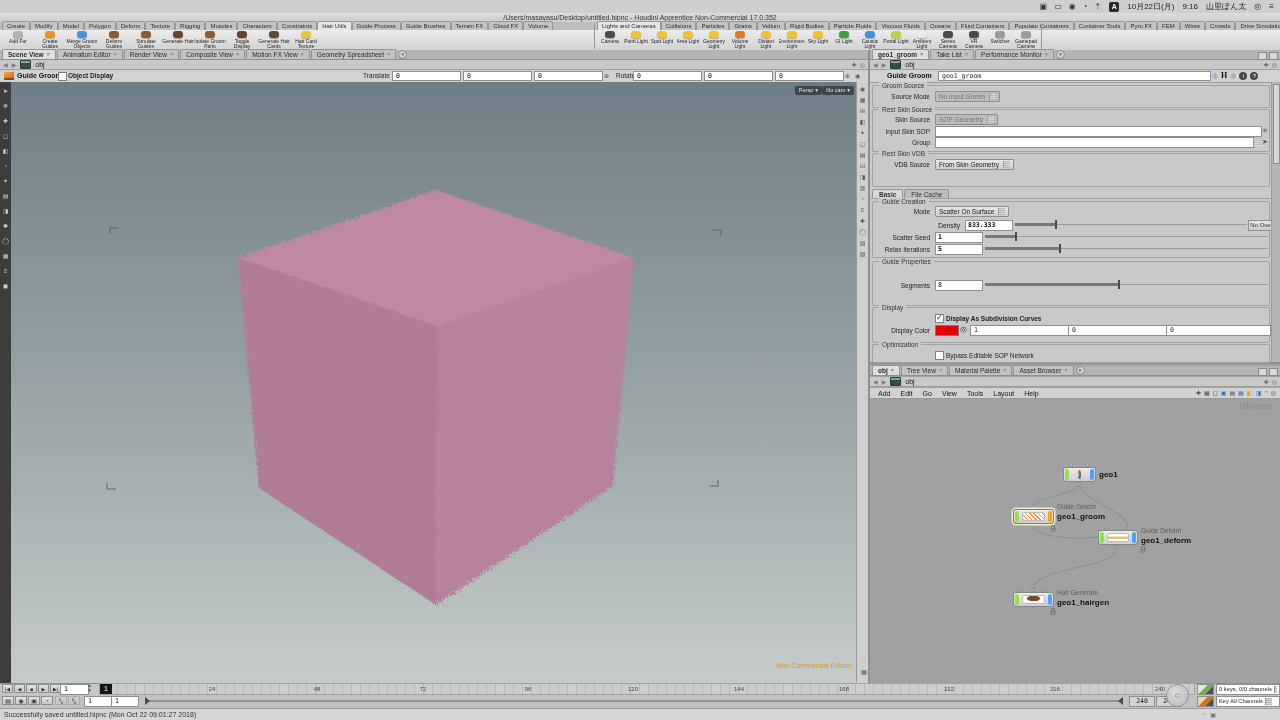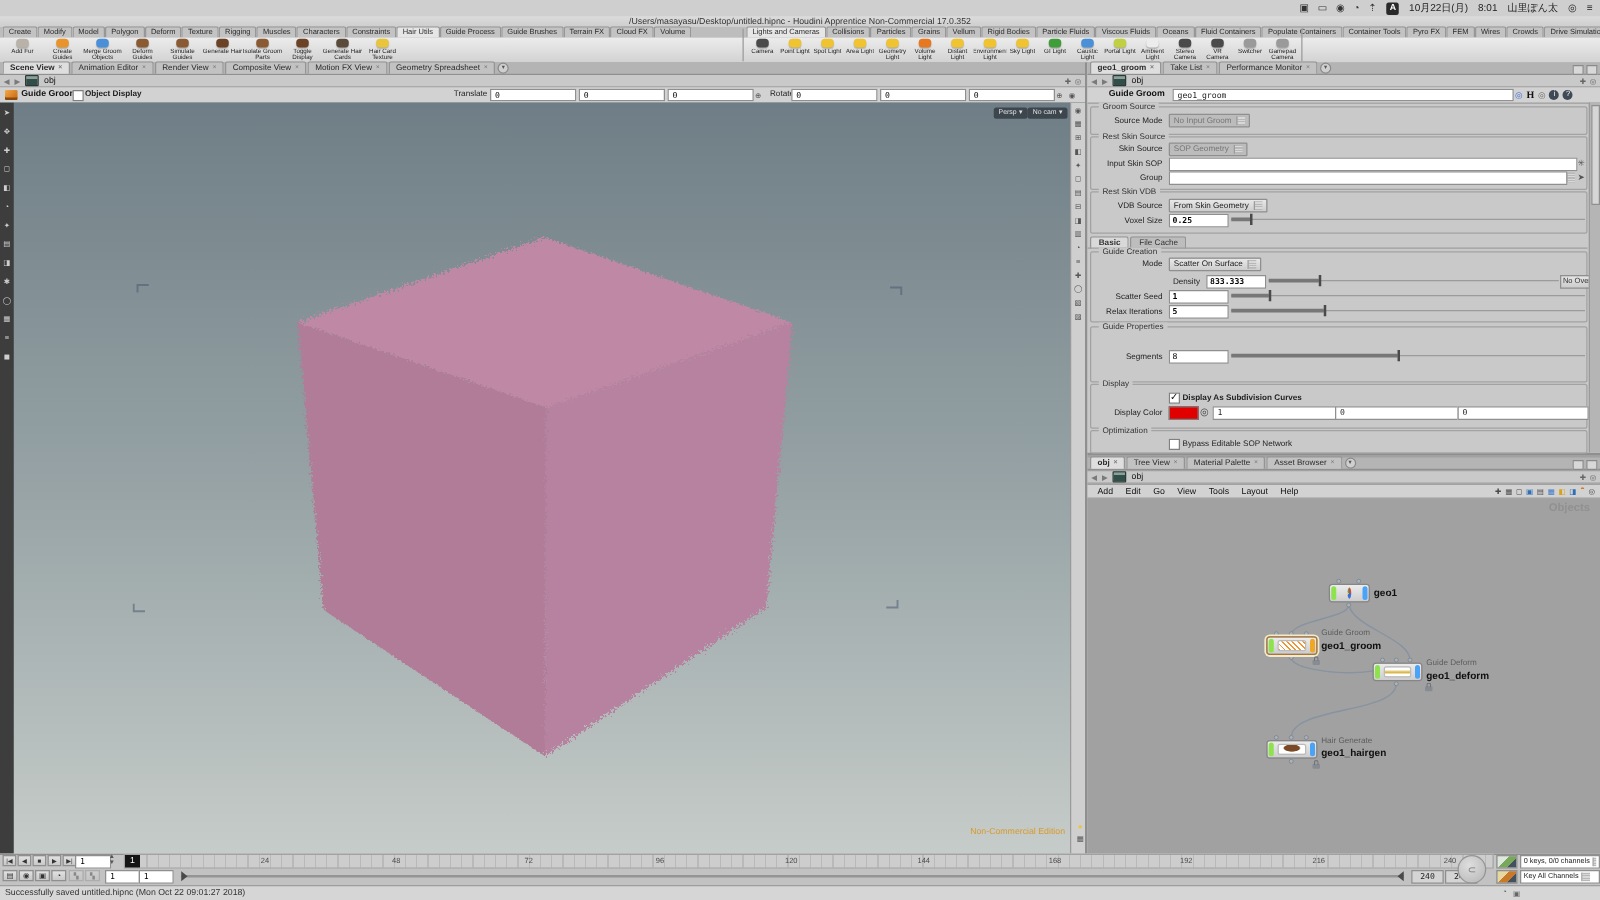--- a/index.html
+++ b/index.html
@@ -151,21 +151,21 @@
     <span style="display:flex;gap:7px;color:#333;">
 
     <span class="g">▣</span>
         <span class="g">▭</span>
         <span class="g">◉</span>
         <span class="g">◔</span>
         <span class="g">⇡</span>
       </span>
     <span class="inputbadge">A</span>
     <span>10月22日(月)</span>
-    <span>8:01</span>
+    <span>9:16</span>
     <span>山里ぽん太</span>
     <span>◎</span>
     <span>≡</span>
   </div>
 
   <div id="titlebar">
     <span>/Users/masayasu/Desktop/untitled.hipnc - Houdini Apprentice Non-Commercial 17.0.352</span>
   </div>
 
   <div id="shelfbg"></div>
@@ -539,28 +539,20 @@
   </div>
 
   <div class="gbox" style="top:153px;height:32px;">
     <span class="gtitle">Rest Skin VDB</span>
   </div>
   <div class="prow" style="top:159px;">
     <span class="plab">VDB Source</span>
     <span class="dropdown">
       <span>From Skin Geometry</span>
         <span class="ddstub"></span>
-    </span>
-  </div>
-  <div class="prow" style="top:171px;">
-    <span class="plab">Voxel Size</span>
-    <span class="pfield">0.25</span>
-    <span class="slider" style="left:115px;width:283px;">
-      <span class="fill" style="width:15px;"></span>
-        <span class="handle" style="left:15px;"></span>
     </span>
   </div>
 
   <div style="position:absolute;left:872px;top:189px;display:flex;gap:1px;align-items:flex-end;">
 
   <span class="ftab active"><span>Basic</span></span>
       <span class="ftab"><span>File Cache</span></span>
     </div>
   <div style="position:absolute;left:870px;top:198px;width:400px;height:1px;background:#9e9e9e;"></div>
 

